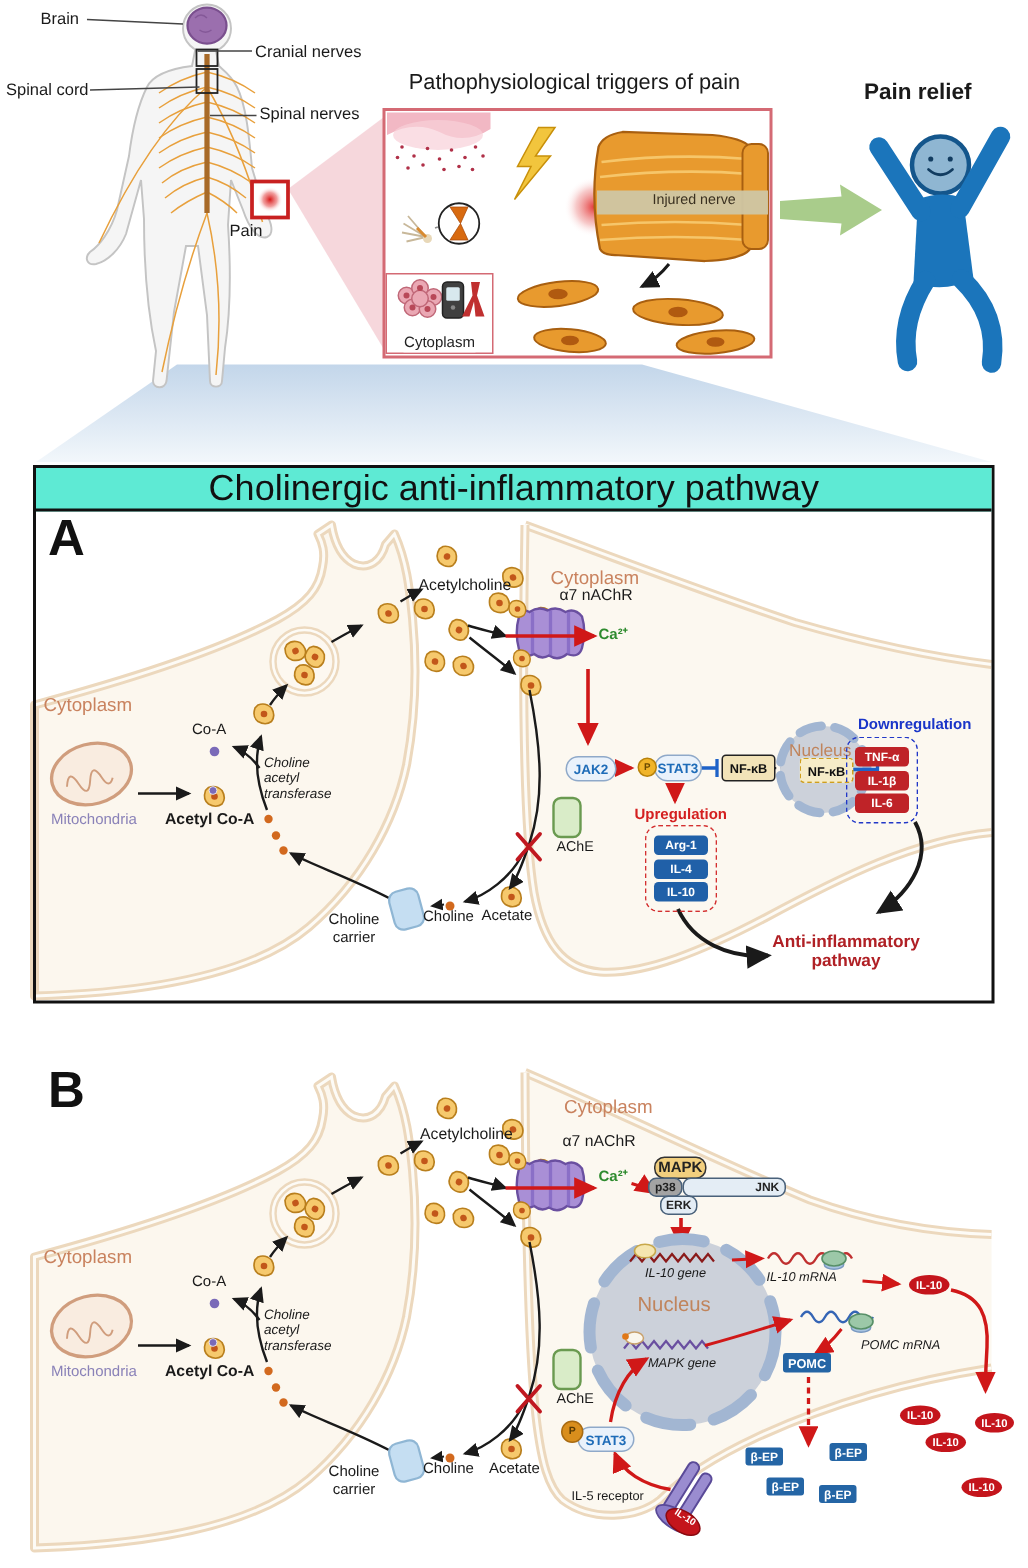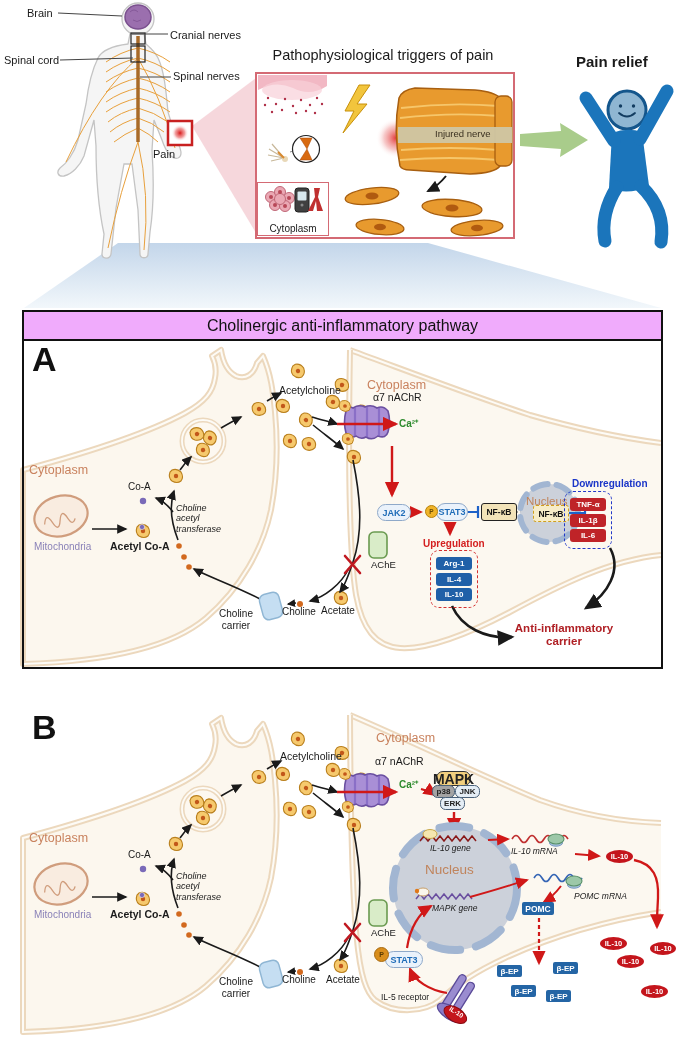--- a/index.html
+++ b/index.html
@@ -3,21 +3,21 @@
 <meta charset="utf-8">
 <style>
   html,body{margin:0;padding:0;background:#fff;}
   #stage{position:relative;width:685px;height:1045px;background:#fff;overflow:hidden;
          font-family:"Liberation Sans",sans-serif;}
   #art{position:absolute;left:0;top:0;z-index:1;}
   .lb{position:absolute;z-index:3;color:#1a1a1a;white-space:nowrap;line-height:1.15;}
   .wrap{white-space:normal;margin-top:10px;}
   .panel{position:absolute;border:2.5px solid #111;background:transparent;z-index:2;}
   .panel-header{height:27px;border-bottom:2.5px solid #111;display:flex;align-items:center;
-                justify-content:center;font-size:16px;color:#111;background:#f0abfc;}
+                justify-content:center;font-size:24px;color:#111;background:#5eead4;}
   .letter{font-size:34px;font-weight:bold;color:#111;}
   .pill{position:absolute;z-index:3;display:flex;align-items:center;justify-content:center;
         border-radius:9px;background:#eaf2fb;border:1.4px solid #8fa9c9;color:#1e6cb8;
         font-weight:bold;}
   .tag{position:absolute;z-index:3;display:flex;align-items:center;justify-content:center;
        background:#f2e3b8;border:1.5px solid #222;border-radius:3px;color:#111;font-weight:bold;}
   .tag.dashed{border:1.4px dashed #cf9f1e;background:#f6ecc8;}
   .grpbox{position:absolute;z-index:3;display:flex;flex-direction:column;align-items:center;
           justify-content:center;gap:2.5px;border-radius:9px;padding:3px 2px;}
   .grpbox.blue{border:1.6px dashed #2238c8;}
@@ -372,35 +372,35 @@
 <div class="lb" style="left:423px;top:538px;font-size:10px;font-weight:bold;color:#d42020;">Upregulation</div>
 <div class="grpbox red" style="left:430px;top:550px;width:42px;height:50px;">
   <div class="mpill blue">Arg-1</div>
   <div class="mpill blue">IL-4</div>
   <div class="mpill blue">IL-10</div>
 </div>
 <div class="lb" style="left:371px;top:560px;font-size:9.5px;">AChE</div>
 <div class="lb" style="left:321px;top:605px;font-size:10px;">Acetate</div>
 <div class="lb" style="left:282px;top:606px;font-size:10px;">Choline</div>
 <div class="lb wrap" style="left:213px;top:598px;width:46px;font-size:10px;text-align:center;">Choline carrier</div>
-<div class="lb wrap" style="left:498px;top:612px;width:132px;font-size:11.5px;font-weight:bold;color:#b02025;text-align:center;">Anti-inflammatory carrier</div>
+<div class="lb wrap" style="left:498px;top:612px;width:132px;font-size:11.5px;font-weight:bold;color:#b02025;text-align:center;">Anti-inflammatory pathway</div>
 
 <div class="lb letter" style="left:32px;top:708px;">B</div>
 <div class="lb" style="left:29px;top:831px;font-size:12.5px;color:#c9825e;">Cytoplasm</div>
 <div class="lb" style="left:128px;top:849px;font-size:10px;">Co-A</div>
 <div class="lb wrap" style="left:176px;top:861px;width:56px;font-size:9px;font-style:italic;">Choline acetyl transferase</div>
 <div class="lb" style="left:34px;top:909px;font-size:10px;color:#8a82b8;">Mitochondria</div>
 <div class="lb" style="left:110px;top:908px;font-size:10.5px;font-weight:bold;">Acetyl Co-A</div>
 <div class="lb" style="left:280px;top:750px;font-size:10.5px;">Acetylcholine</div>
 <div class="lb" style="left:376px;top:731px;font-size:12.5px;color:#c9825e;">Cytoplasm</div>
 <div class="lb" style="left:375px;top:755px;font-size:10.5px;">α7 nAChR</div>
 <div class="lb" style="left:399px;top:779px;font-size:10px;font-weight:bold;color:#2e8b2e;">Ca²⁺</div>
-<div class="pill" style="left:436px;top:771px;width:33px;height:13px;font-size:14px;background:#f2cf7e;border:1.3px solid #333;color:#222;border-radius:7px;">MAPK</div>
+<div class="pill" style="left:436px;top:771px;width:33px;height:13px;font-size:10px;background:#f2cf7e;border:1.3px solid #333;color:#222;border-radius:7px;">MAPK</div>
 <div class="pill" style="left:432px;top:785px;width:21px;height:11px;font-size:8px;background:#a3a3a3;border:1.2px solid #49617a;color:#222;border-radius:5.5px;">p38</div>
-<div class="pill" style="left:455px;top:785px;width:23px;height:11px;font-size:8px;background:#e4edf5;border:1.2px solid #49617a;color:#222;border-radius:5.5px;">JNK</div>
+<div class="pill" style="left:455px;top:785px;width:23px;height:11px;font-size:8px;background:#e4edf5;border:1.2px solid #49617a;color:#222;border-radius:5.5px;padding-left:44px;">JNK</div>
 <div class="pill" style="left:440px;top:797px;width:23px;height:11px;font-size:8px;background:#e4edf5;border:1.2px solid #49617a;color:#222;border-radius:5.5px;">ERK</div>
 <div class="lb" style="left:425px;top:862px;font-size:13.5px;color:#c0845c;">Nucleus</div>
 <div class="lb" style="left:430px;top:844px;font-size:8.5px;font-style:italic;">IL-10 gene</div>
 <div class="lb" style="left:432px;top:904px;font-size:8.5px;font-style:italic;">MAPK gene</div>
 <div class="lb" style="left:511px;top:847px;font-size:8.5px;font-style:italic;">IL-10 mRNA</div>
 <div class="lb" style="left:574px;top:892px;font-size:8.5px;font-style:italic;">POMC mRNA</div>
 <div class="bluebox" style="left:522px;top:902px;width:32px;height:13px;font-size:8.5px;">POMC</div>
 <div class="pcirc" style="left:374px;top:947px;width:13px;height:13px;background:#d98e1c;border:1.2px solid #a86a10;font-size:7px;color:#5a3a00;">P</div>
 <div class="pill" style="left:385px;top:951px;width:36px;height:15px;font-size:9px;">STAT3</div>
 <div class="lb" style="left:381px;top:993px;font-size:8.5px;">IL-5 receptor</div>

